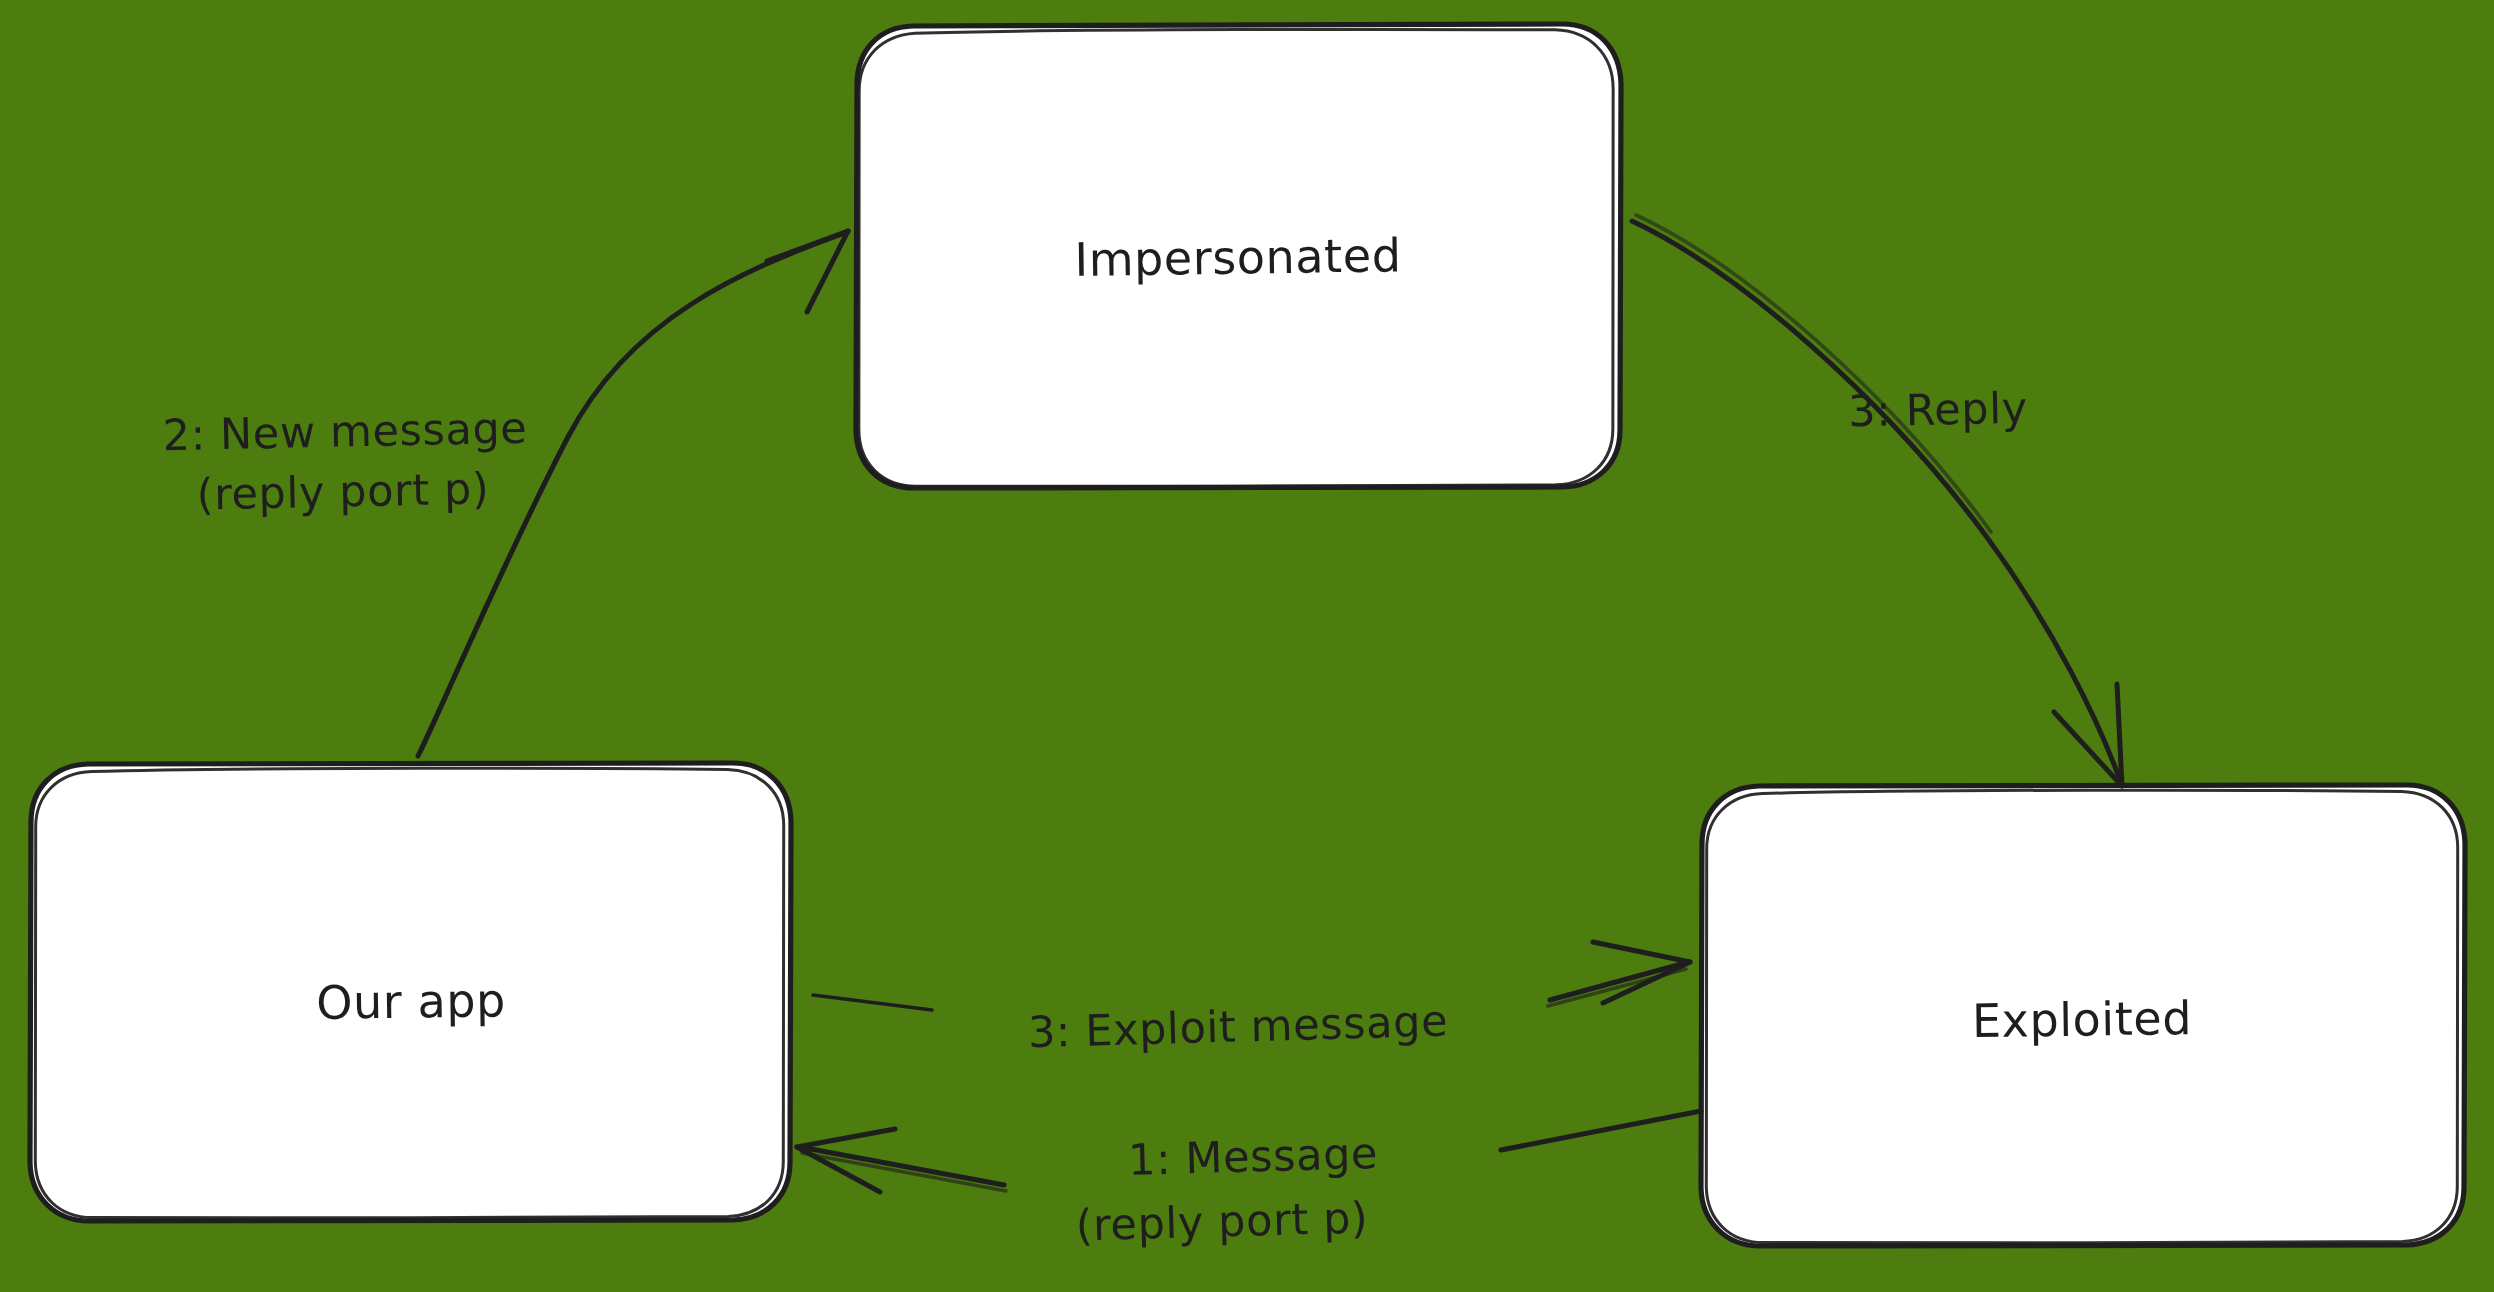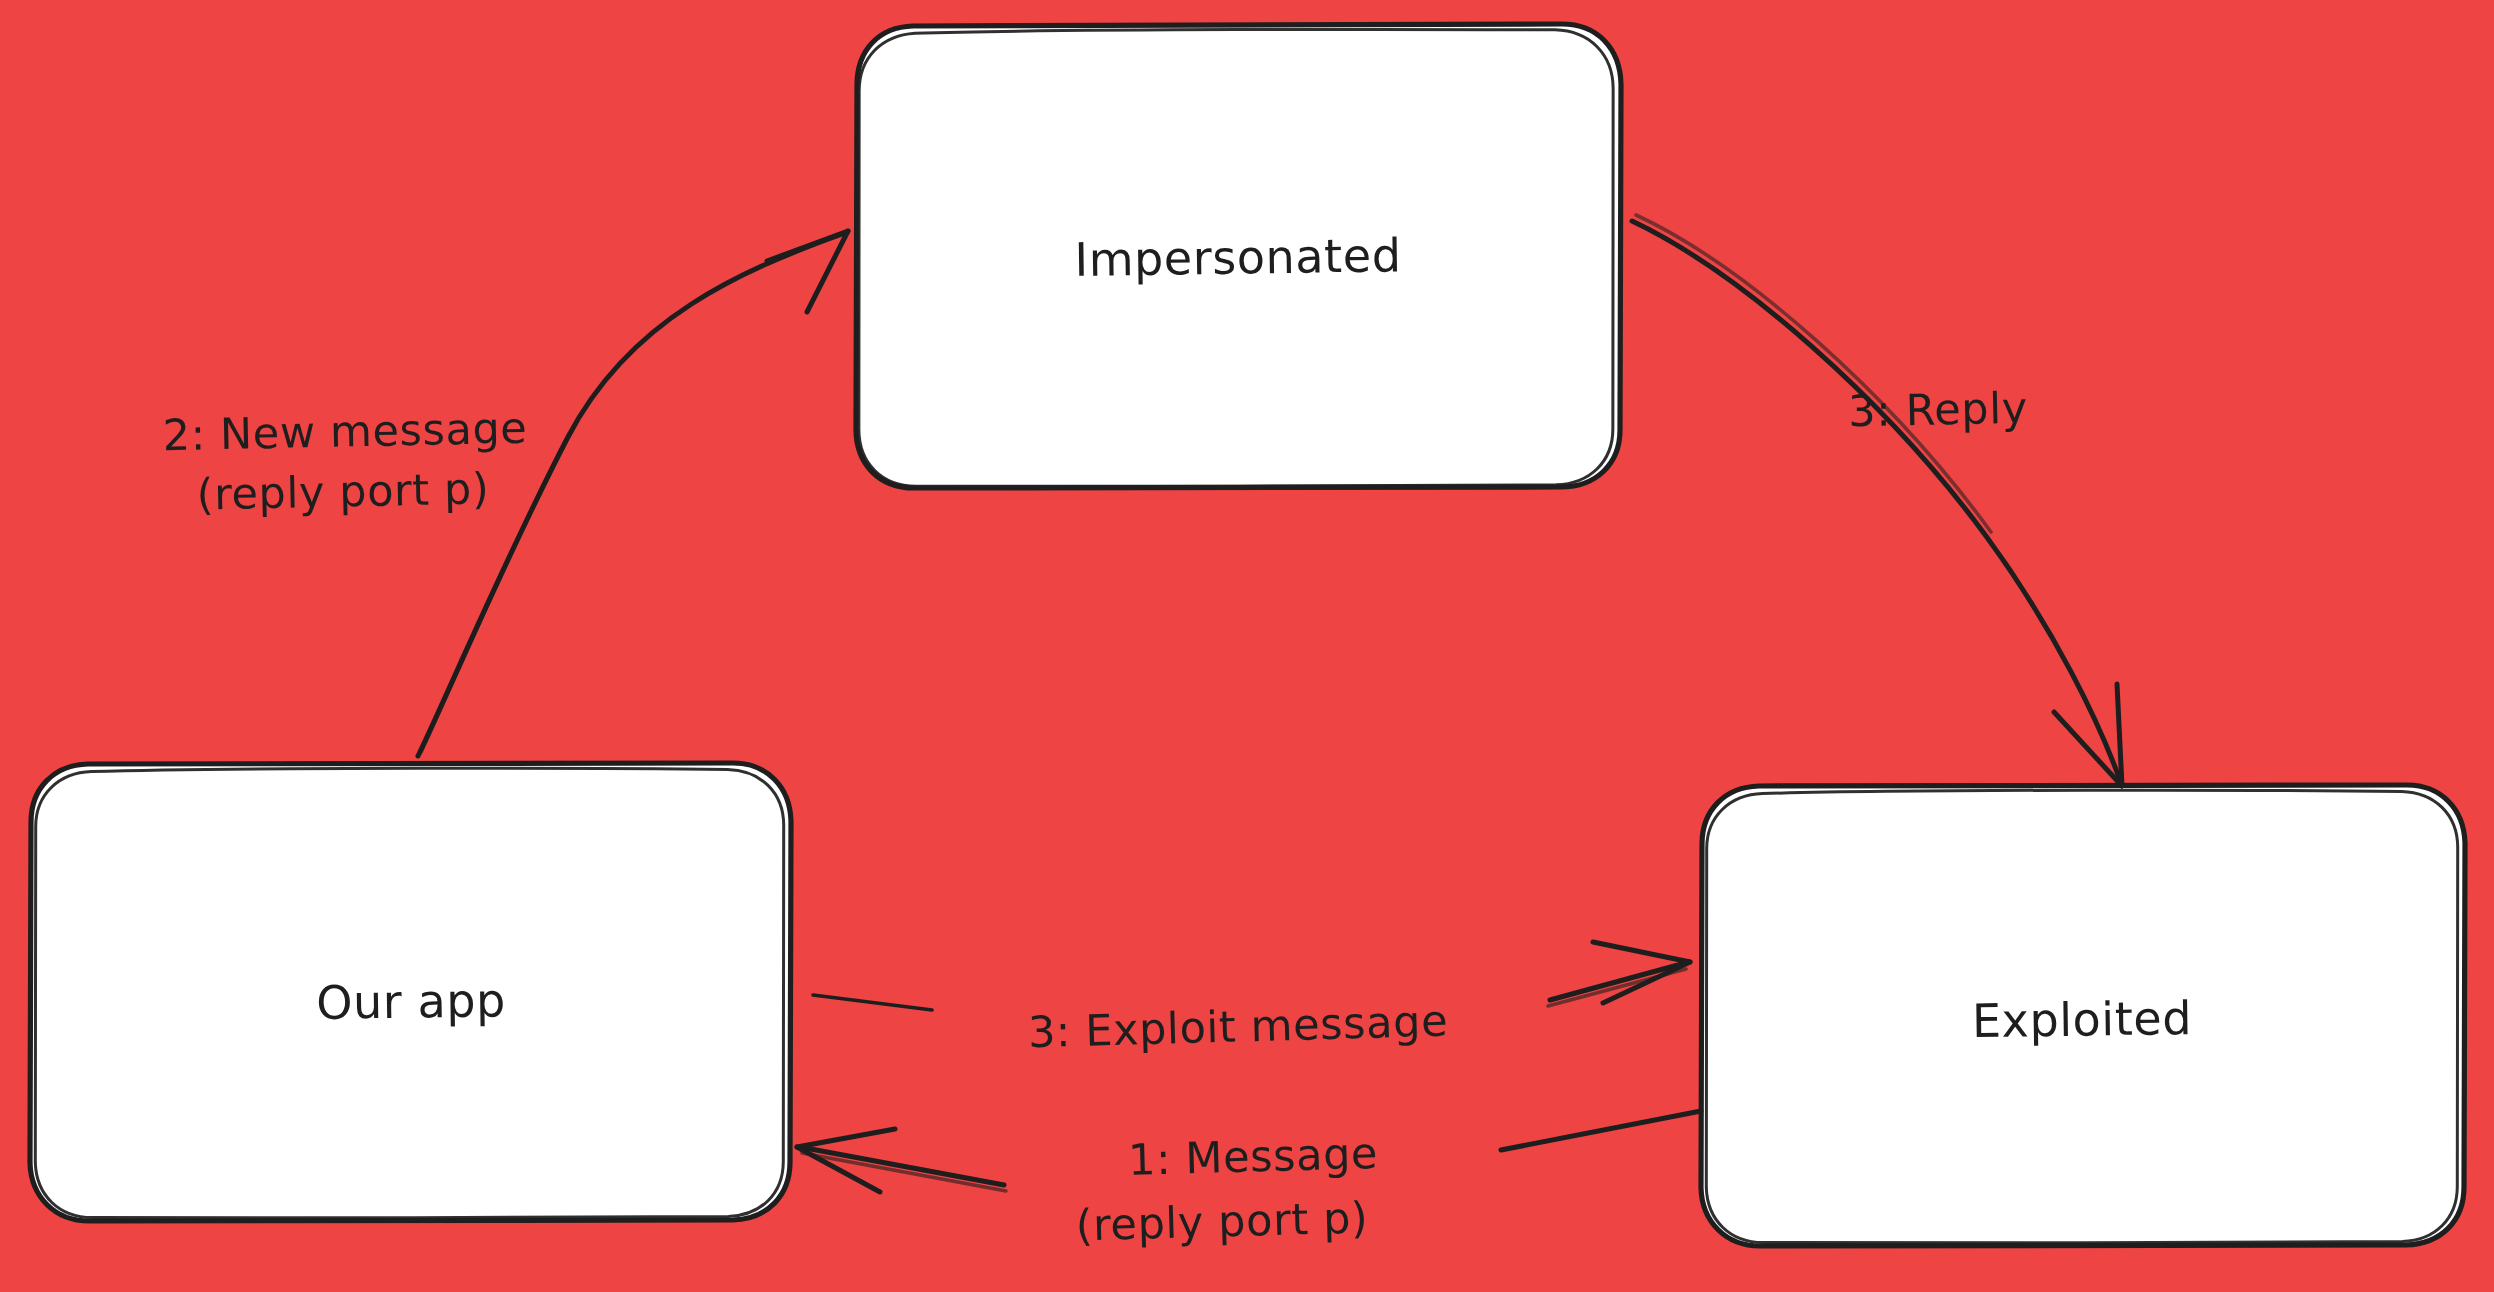--- a/index.html
+++ b/index.html
@@ -8,21 +8,21 @@
     padding: 0;
     background: #ffffff;
   }
   body {
     font-family: "DejaVu Sans", sans-serif;
   }
   #canvas {
     position: relative;
     width: 2494px;
     height: 1292px;
-    background: #ef4444;
+    background: #4d7c0f;
     overflow: hidden;
   }
   #canvas svg.layer {
     position: absolute;
     top: 0;
     left: 0;
     width: 2494px;
     height: 1292px;
   }
   .node-shape {

